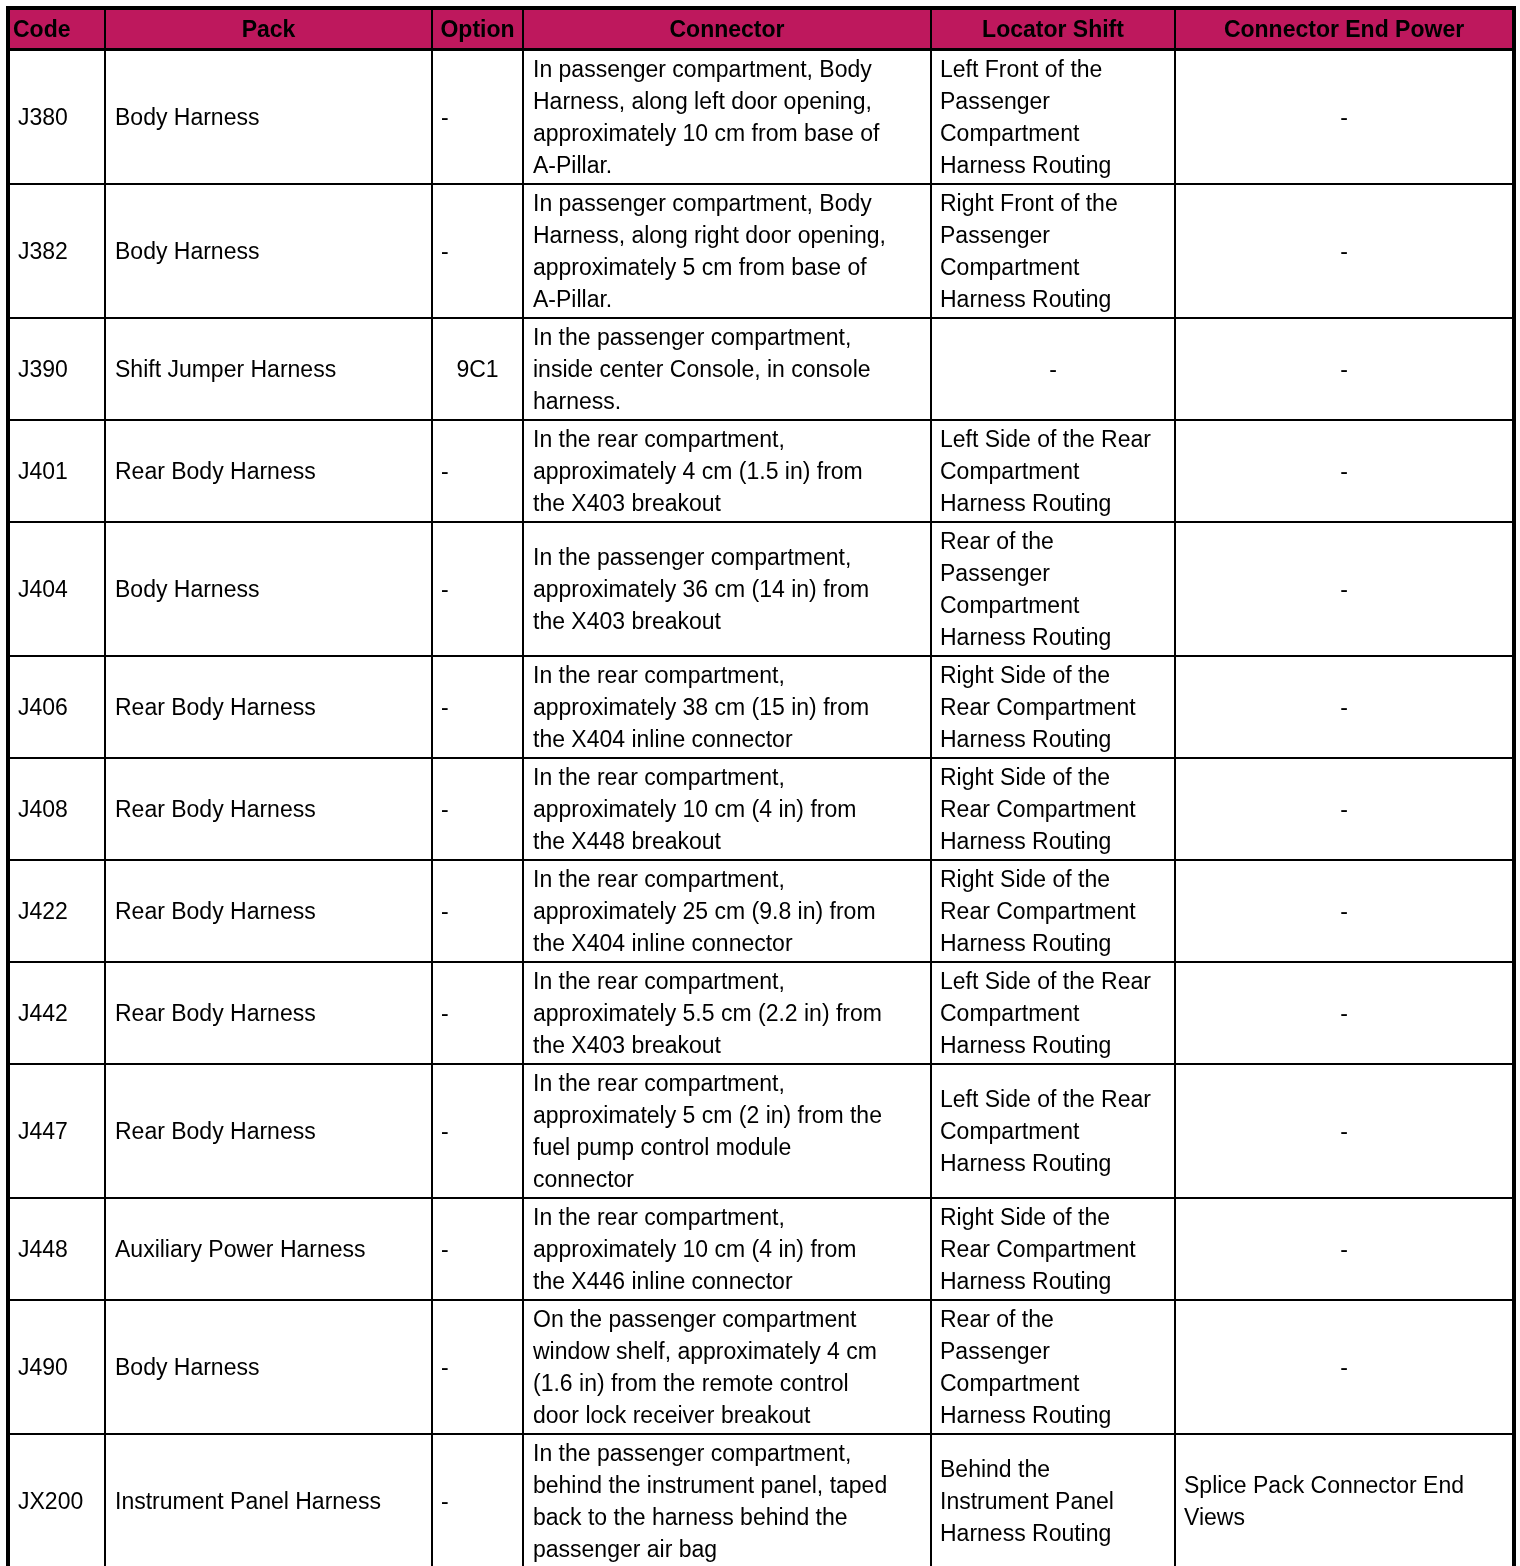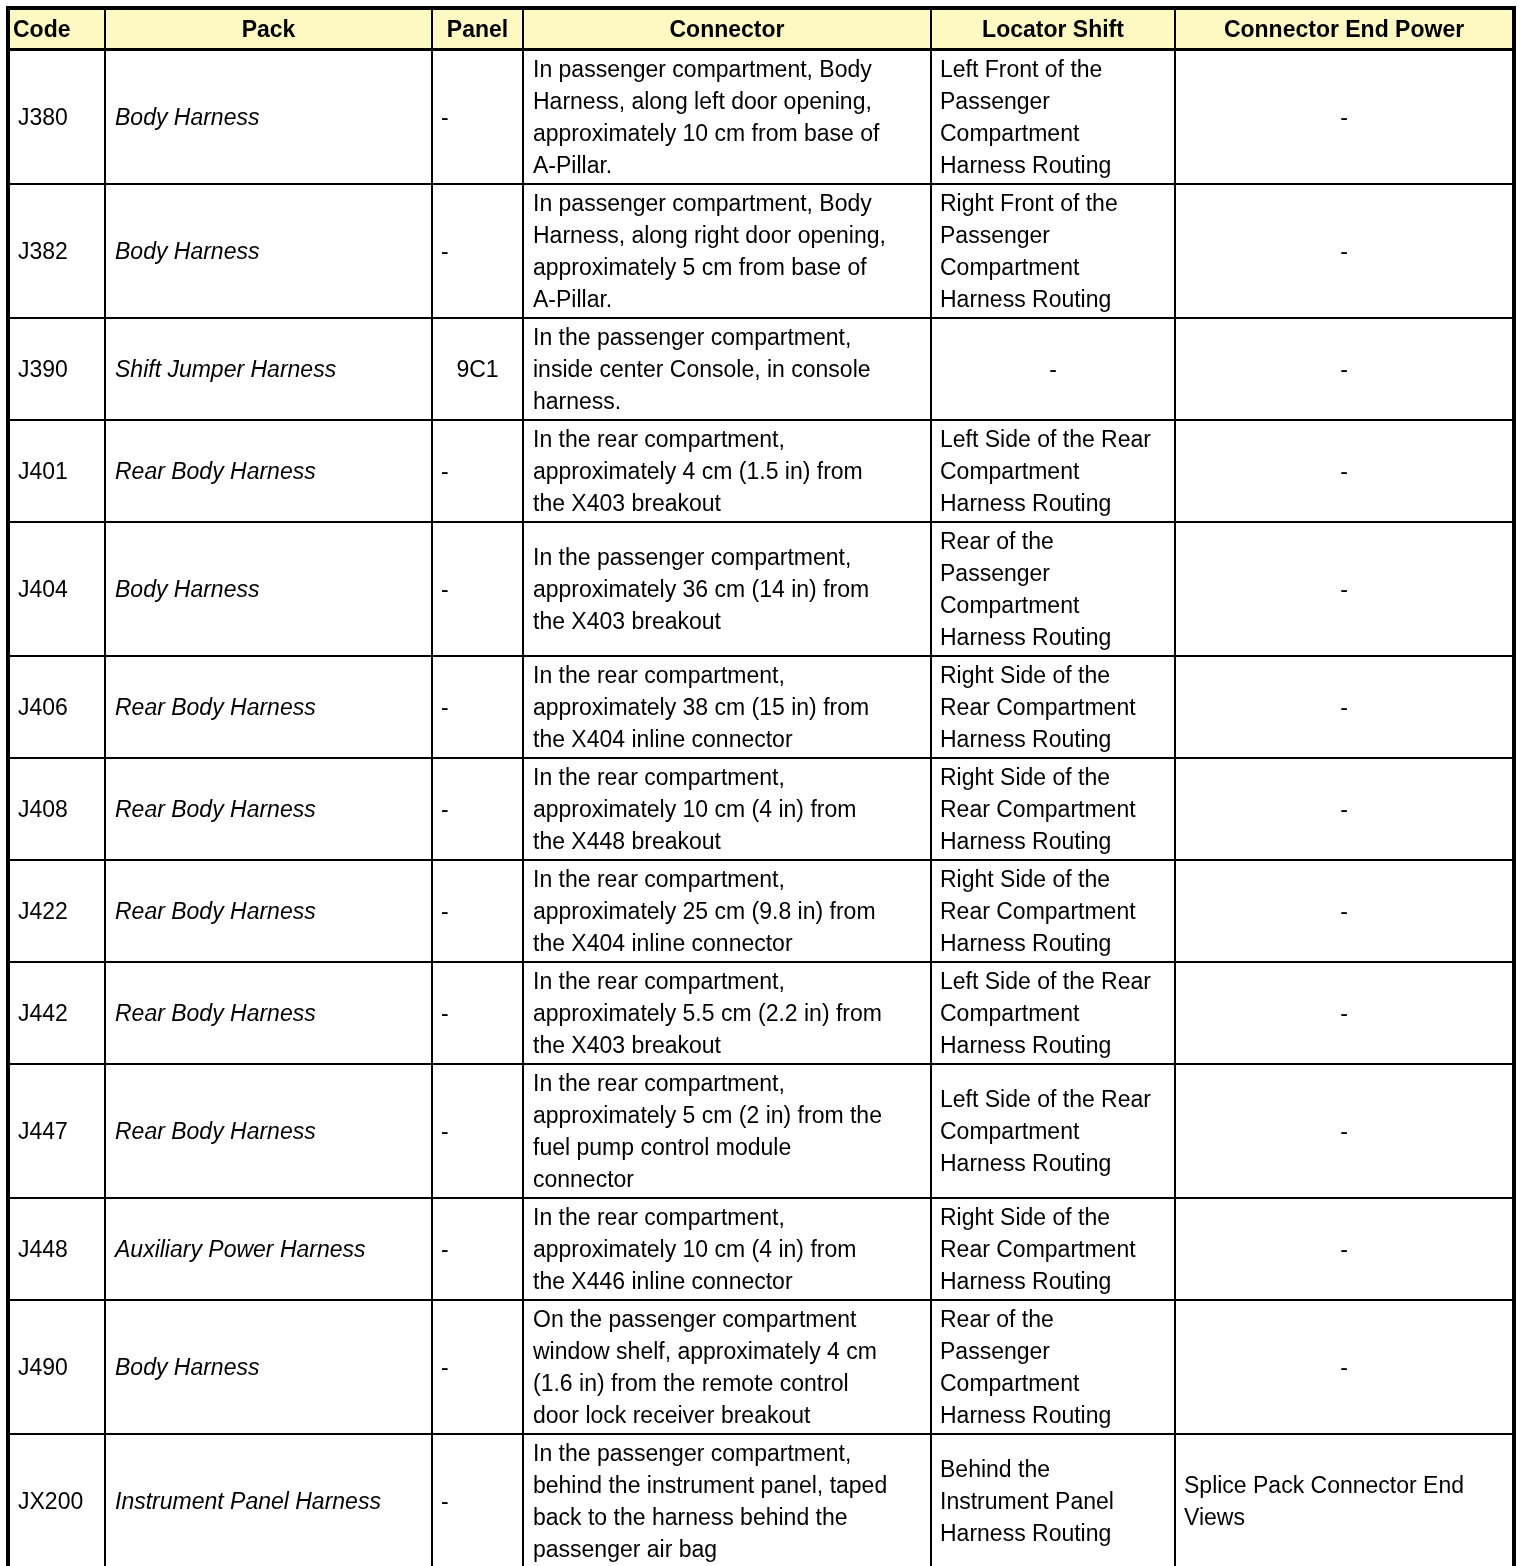--- a/index.html
+++ b/index.html
@@ -28,35 +28,35 @@
     vertical-align: middle;
     overflow: hidden;
   }
   th {
     font-size: 23px;
     font-weight: bold;
     line-height: 32px;
     text-align: center;
     padding: 3px 2px;
     border-bottom: 3px solid #000000;
-    background: #fef9c3;
+    background: #be185d;
   }
   th.col-code {
     text-align: left;
     padding-left: 3px;
   }
   td {
     font-size: 23px;
     line-height: 32px;
     padding: 2px 6px 2px 8px;
     white-space: pre-line;
     text-align: left;
   }
   td.col-location { padding-left: 9px; }
-  td.col-name     { padding-left: 9px; font-style: italic; }
+  td.col-name     { padding-left: 9px; }
   td.center {
     text-align: center;
     padding-left: 2px;
     padding-right: 2px;
   }
 </style>
 </head>
 <body>
 
 <table class="harness-table">
@@ -65,21 +65,21 @@
     <col style="width:327px">
     <col style="width:91px">
     <col style="width:408px">
     <col style="width:244px">
     <col style="width:339px">
   </colgroup>
   <thead>
     <tr id="header-row">
         <th class="col-code">Code</th>
         <th class="col-name">Pack</th>
-        <th class="col-option">Panel</th>
+        <th class="col-option">Option</th>
         <th class="col-location">Connector</th>
         <th class="col-locator_view">Locator Shift</th>
         <th class="col-connector_end_view">Connector End Power</th>
       </tr>
   </thead>
   <tbody id="table-body">
       <tr>
         <td class="col-code">J380</td>
         <td class="col-name">Body Harness</td>
         <td class="col-option">-</td>

